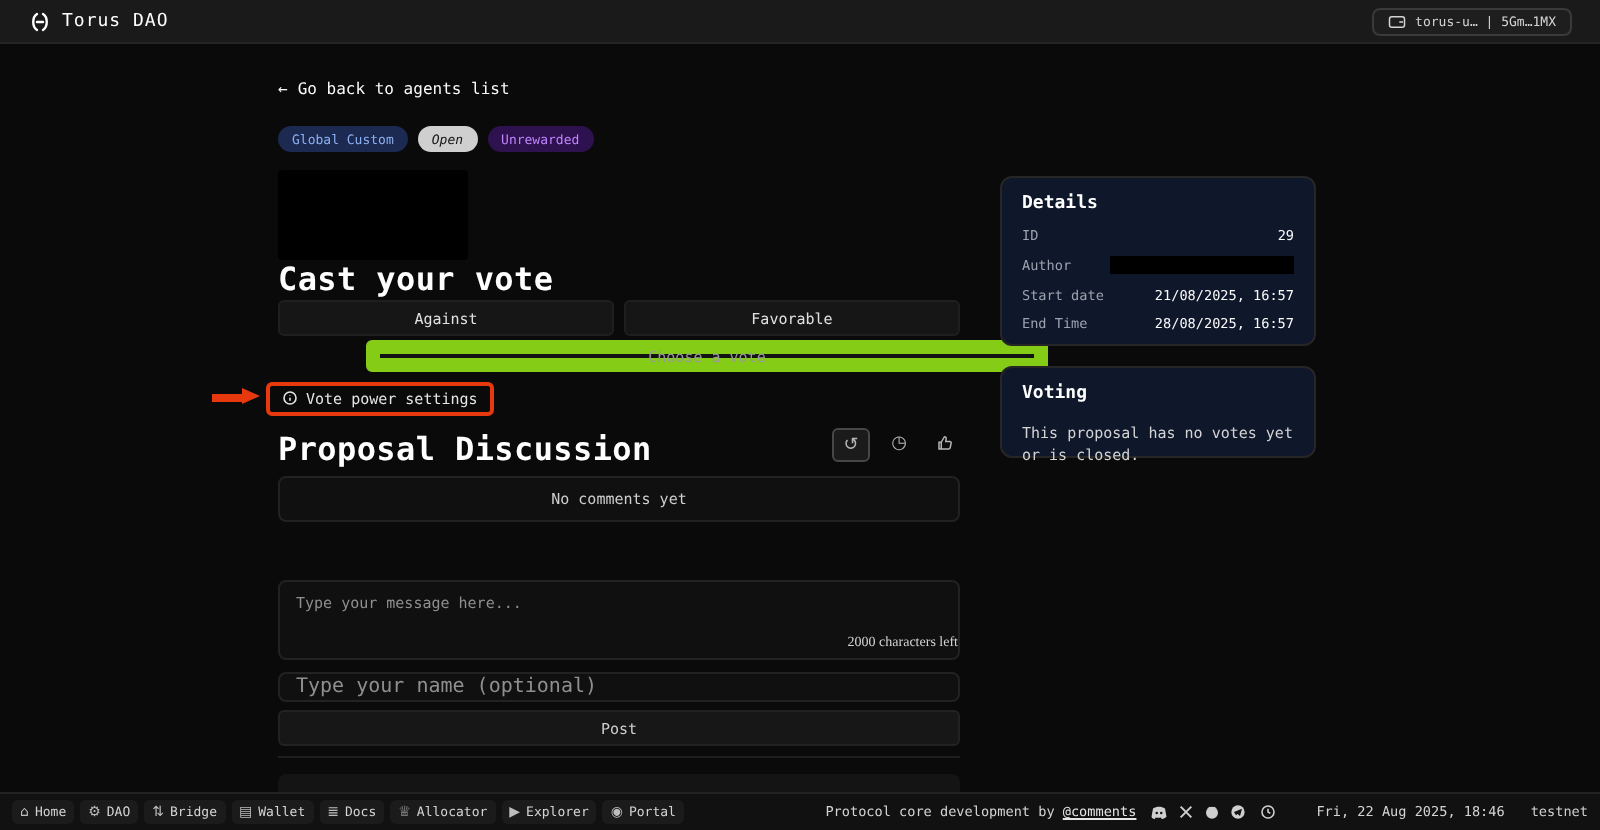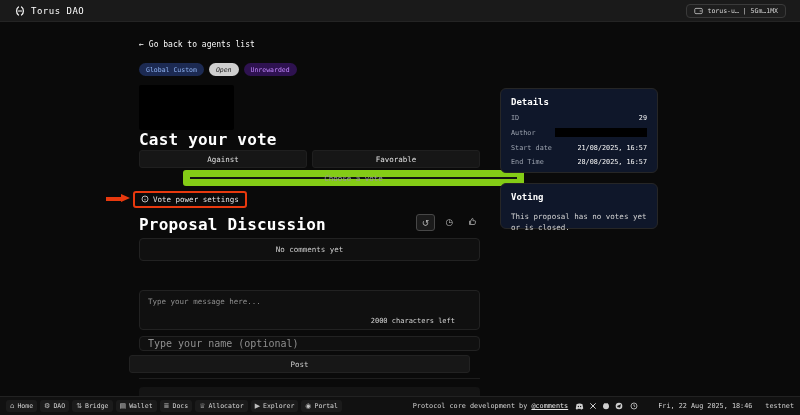--- a/index.html
+++ b/index.html
@@ -48,26 +48,26 @@
   .sort-btn.sel{border:1px solid #474747;background:#1b1b1b;}
   .panel{background:#101010;border:1px solid #222;border-radius:4px;box-sizing:border-box;}
   .no-comments{position:absolute;left:139px;top:238px;width:341px;height:23px;display:flex;
     align-items:center;justify-content:center;font-size:7.5px;color:#cfcfcf;}
 
   
   .create-title{left:139px;top:288px;}
   .msg-box{position:absolute;left:139px;top:290px;width:341px;height:40px;}
   .msg-box textarea{position:absolute;inset:0;background:transparent;border:0;outline:none;resize:none;
     color:#e5e5e5;font-size:7.5px;font-family:inherit;padding:6px 8px;box-sizing:border-box;}
-  .chars-left{position:absolute;right:24px;bottom:4px;font-size:7px;color:#d4d4d4;}
+  .chars-left{position:absolute;right:0;bottom:4px;font-size:7px;color:#d4d4d4;font-family:Liberation Serif, serif;}
   .name-box{position:absolute;left:139px;top:336px;width:341px;height:15px;}
   .name-box input{position:absolute;inset:0;background:transparent;border:0;outline:none;color:#e5e5e5;
     font-size:10px;font-family:inherit;padding:0 8px;box-sizing:border-box;}
   ::placeholder{color:#8f8f8f;opacity:1;}
-  .post-btn{position:absolute;left:129px;top:355px;width:341px;height:18px;background:#171717;
+  .post-btn{position:absolute;left:139px;top:355px;width:341px;height:18px;background:#171717;
     border:1px solid #222;border-radius:3px;display:flex;align-items:center;justify-content:center;
     font-size:7.5px;color:#cfcfcf;box-sizing:border-box;cursor:pointer;}
   .divider{position:absolute;left:139px;top:378px;width:341px;height:1px;background:#1e1e1e;}
   .next-peek{position:absolute;left:139px;top:387px;width:341px;height:9px;background:#141414;
     border-radius:4px 4px 0 0;}
 
   
   .side-panel{position:absolute;left:500px;width:158px;background:#0f172a;border:1px solid #262626;
     border-radius:6px;box-sizing:border-box;padding:8px 10px;}
   .details{top:88px;height:85px;}

